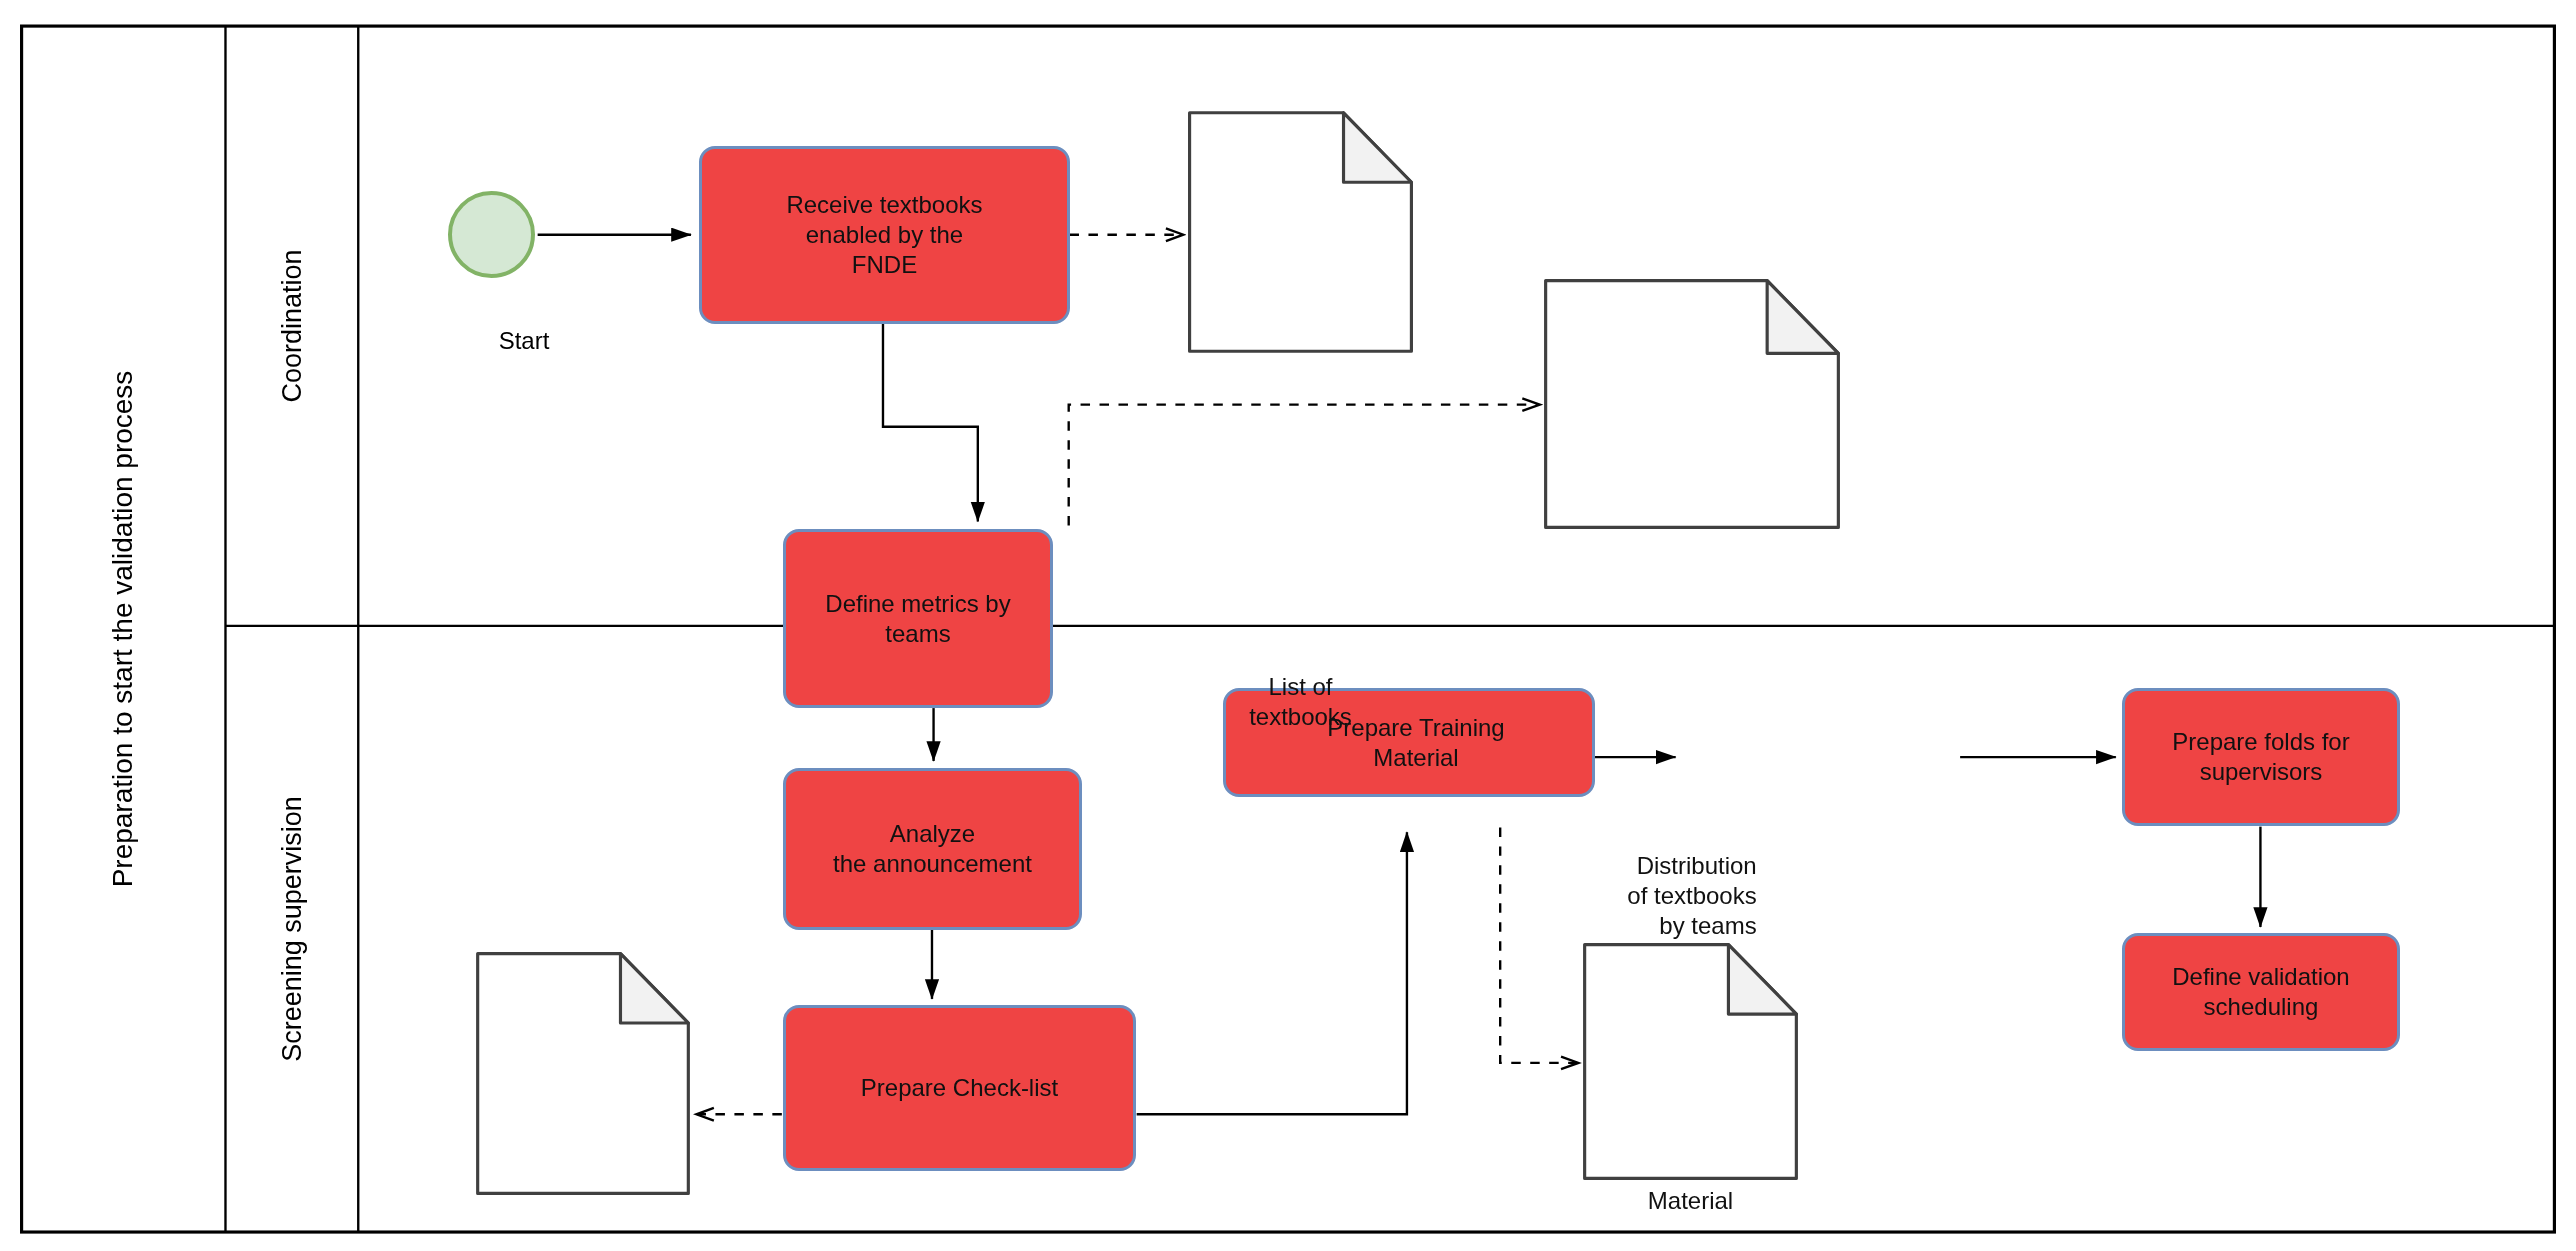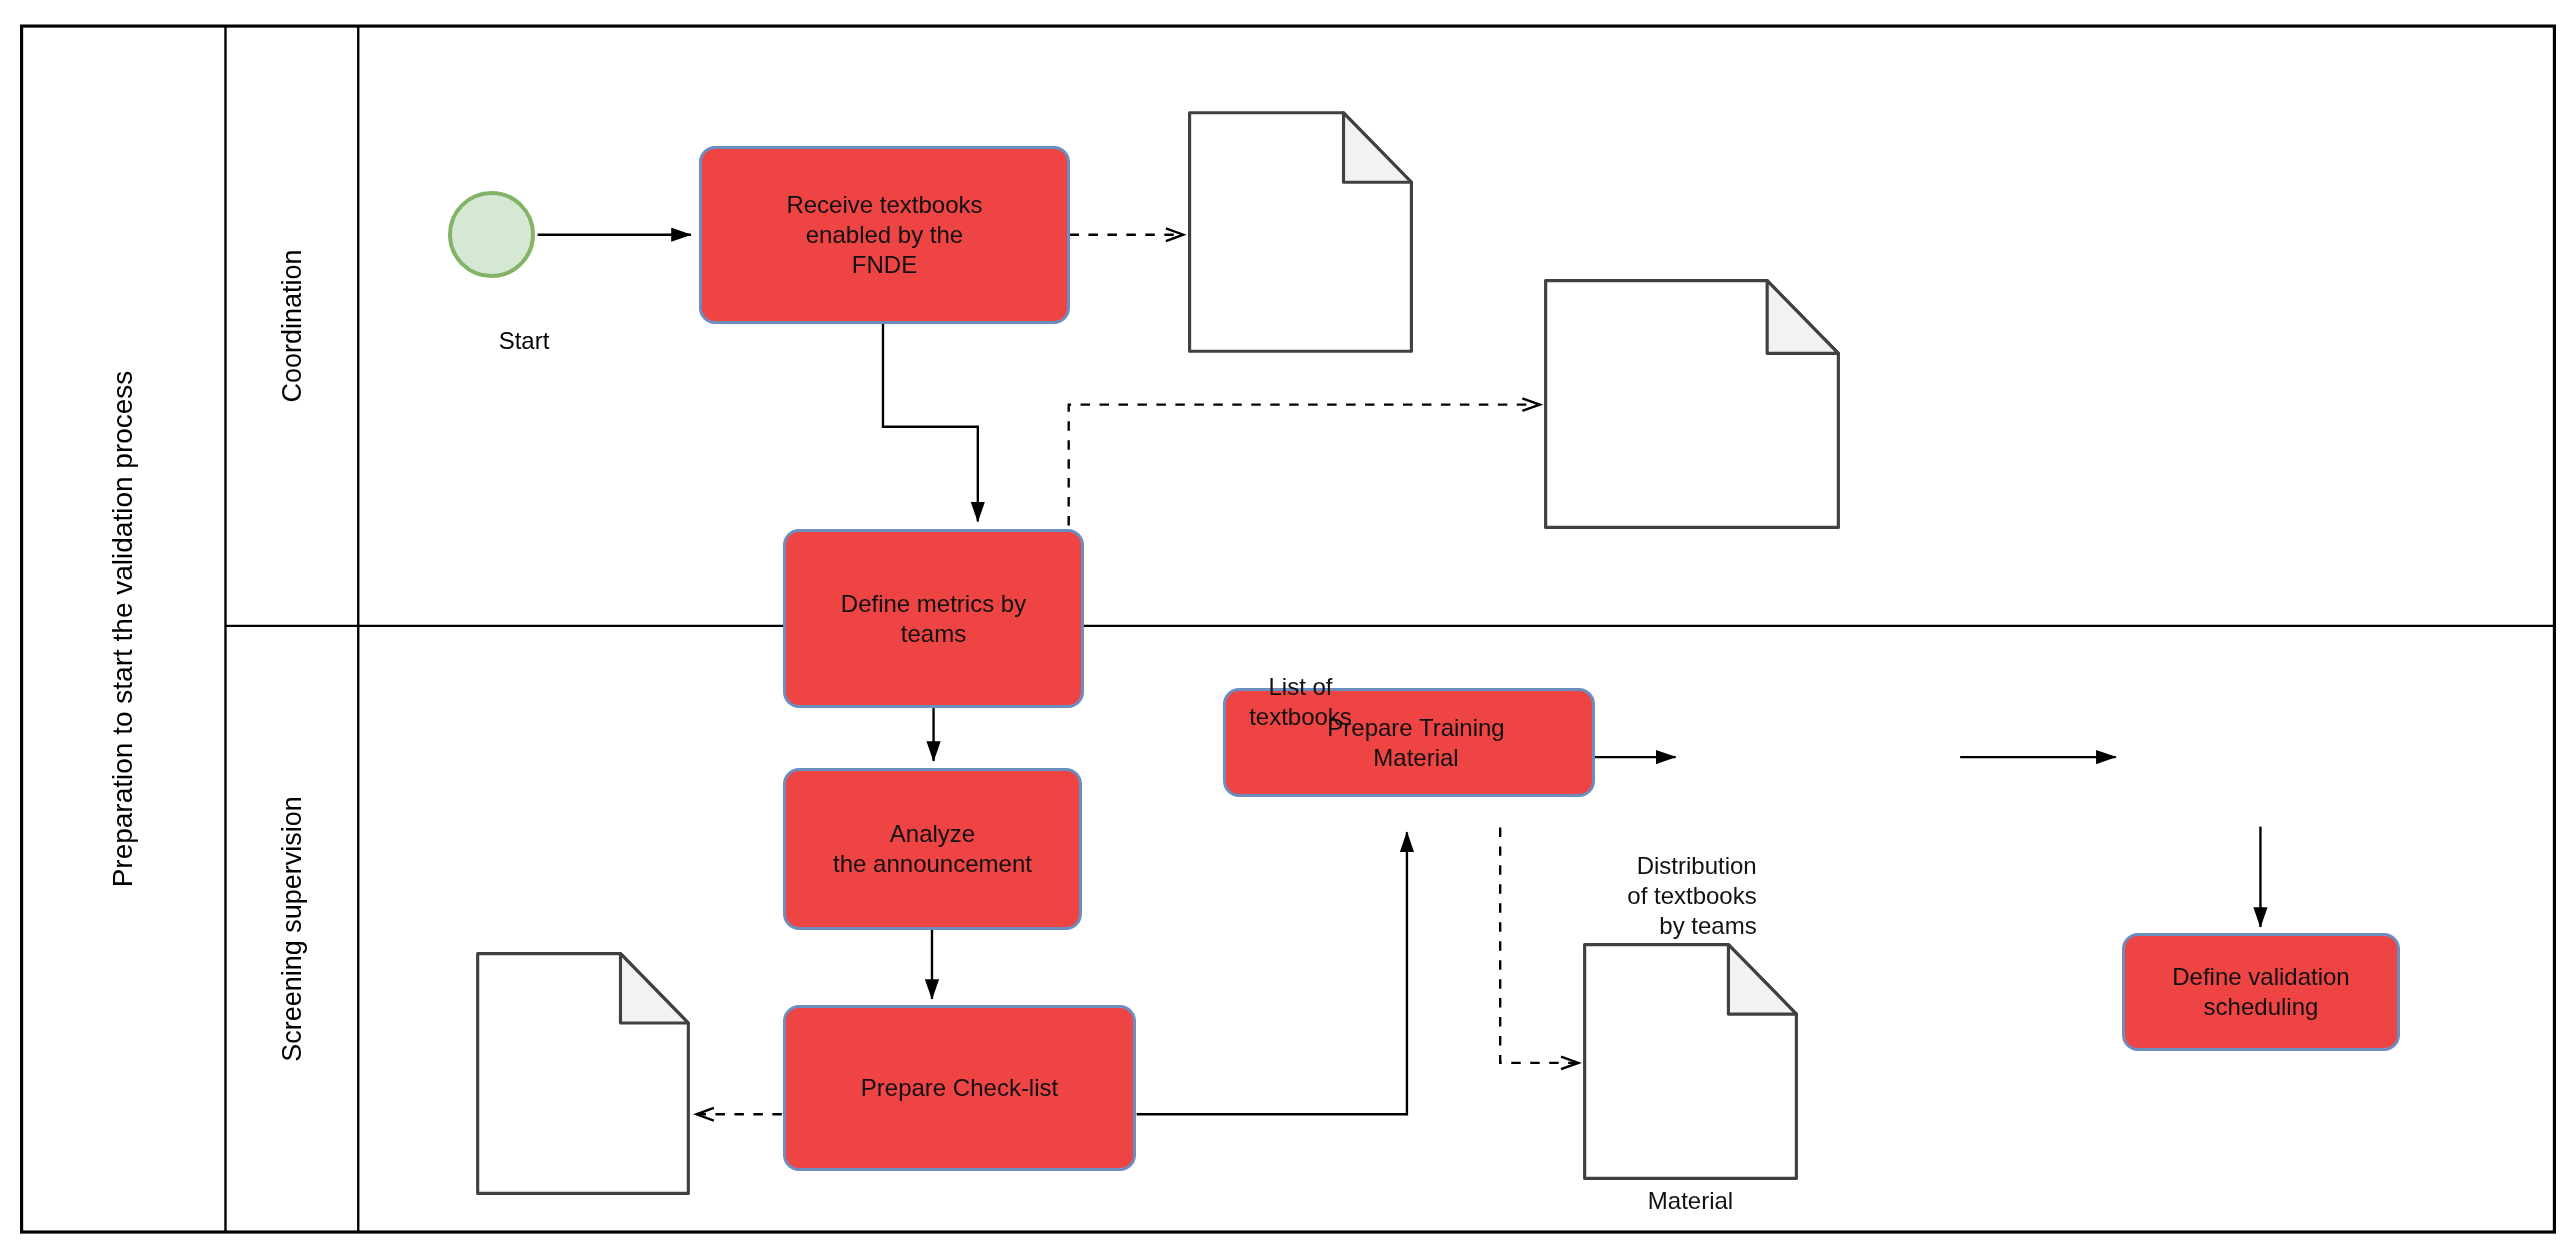--- a/index.html
+++ b/index.html
@@ -112,27 +112,29 @@
   <div class="vlabel" style="left:123px; top:629px; font-size:28px;">Preparation to start the validation process</div>
   <div class="vlabel" style="left:292px; top:326px;">Coordination</div>
   <div class="vlabel" style="left:292px; top:929px;">Screening supervision</div>
 
   <div class="event-circle" style="left:448px; top:191px; width:87px; height:87px;"></div>
   <div class="event-label" style="left:492px; top:341px;margin-left:32px;">Start</div>
 
   <div class="task" style="left:699px;  top:146px;  width:371px; height:178px;">Receive textbooks
 enabled by the
 FNDE</div>
-  <div class="task" style="left:783px;  top:529px;  width:301px; height:179px;">Define metrics by
+  <div class="task" style="left:783px;  top:529px;  width:270px; height:179px;">Define metrics by
 teams</div>
   <div class="task" style="left:783px;  top:1005px; width:353px; height:166px;">Prepare Check-list</div>
   <div class="task" style="left:783px;  top:768px;  width:299px; height:162px;">Analyze
 the announcement</div>
   <div class="task" style="left:1223px; top:688px;  width:372px; height:109px;padding-left:14px;">Prepare Training
 Material</div>
+  <div class="task" style="left:2122px; top:688px;  width:278px; height:138px;">Prepare folds for
+supervisors</div>
   <div class="task" style="left:2122px; top:933px; width:278px; height:118px;">Define validation
 scheduling</div>
 
   <div class="doc" style="left:1188px; top:111px; width:225px; height:242px;">
     <svg width="225" height="242" viewBox="0 0 285 306">
       <path d="M2 2 L197 2 L283 90 L283 304 L2 304 Z" fill="#ffffff" stroke="#404040" stroke-width="4" stroke-linejoin="round"></path>
       <path d="M197 2 L197 90 L283 90 Z" fill="#f2f2f2" stroke="#404040" stroke-width="4" stroke-linejoin="round"></path>
     </svg>
   </div>
   <div class="doc-label" style="left:1188px; top:111px; width:225px; height:242px;margin-top:24px;">List of

